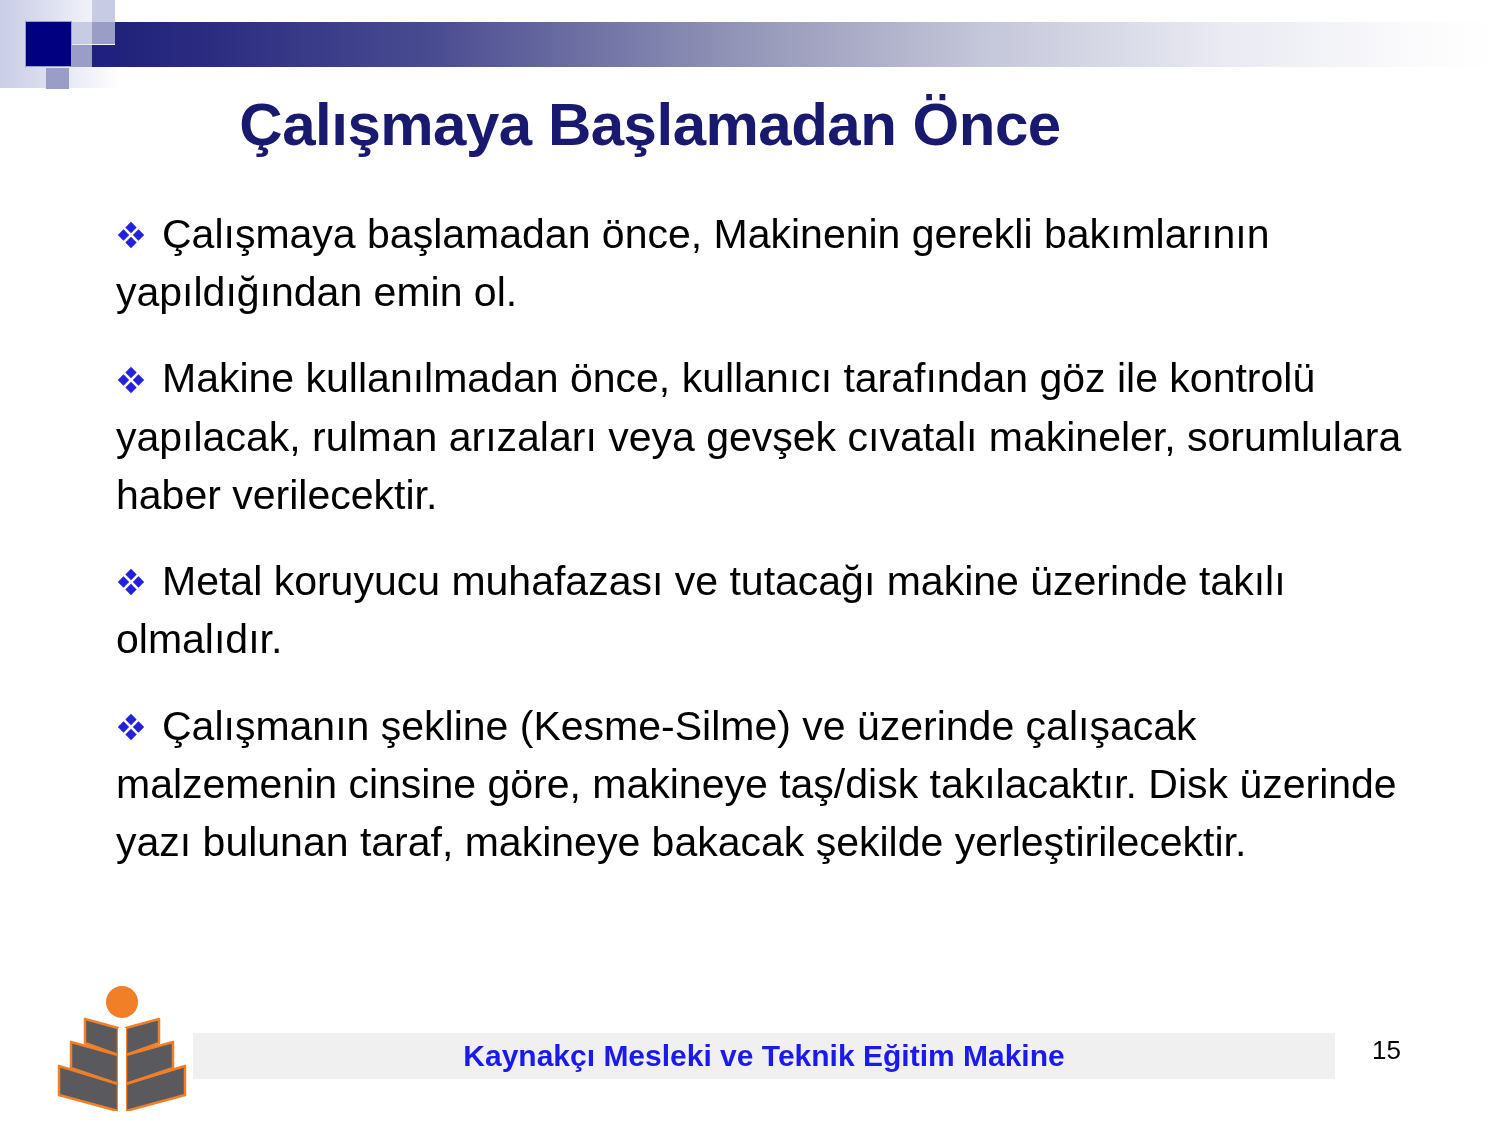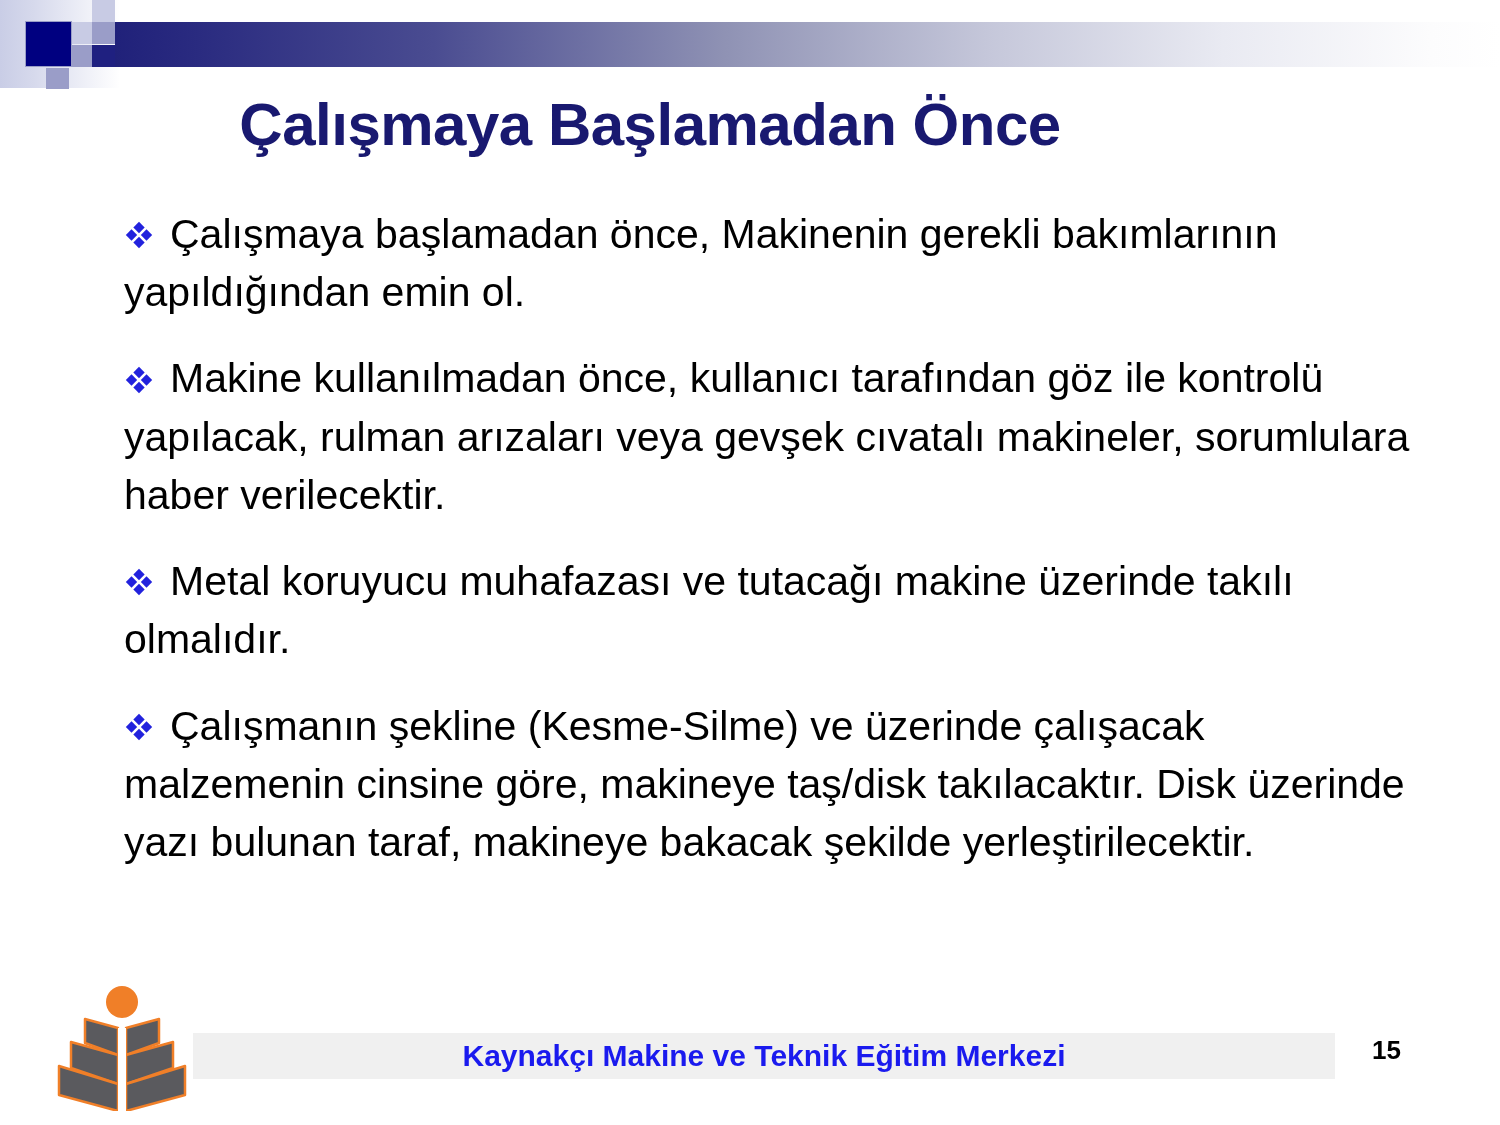--- a/index.html
+++ b/index.html
@@ -65,21 +65,21 @@
     font-size: 60px;
     font-weight: bold;
     color: #191970;
     letter-spacing: -0.5px;
     line-height: 1.05;
   }
 
   
   #slide-body {
     position: absolute;
-    left: 124px;
+    left: 116px;
     top: 205px;
     width: 1310px;
   }
   .bullet-para {
     position: relative;
     font-size: 41px;
     line-height: 1.42;
     color: #000000;
     margin: 0 0 28px 0;
     text-align: left;
@@ -128,21 +128,21 @@
     text-align: center;
     font-size: 30px;
     font-weight: bold;
     color: #1a1aee;
   }
   #page-number {
     position: absolute;
     left: 1372px;
     top: 70px;
     font-size: 26px;
-    font-weight: bold;
+    font-weight: normal;
     color: #000000;
   }
 </style>
 </head>
 <body>
 
 <div id="header-decoration">
   <div class="hd-left-fade"></div>
   <div class="hd-bar"></div>
   <div class="hd-sq hd-sq-a"></div>
@@ -230,18 +230,18 @@
 
       <path d="M2 83 L61 101 L61 128 L2 112 Z" fill="#5a5a5e" stroke="#f07f28" stroke-width="2.5" stroke-linejoin="round"></path>
 
       <path d="M128 83 L69 101 L69 128 L128 112 Z" fill="#5a5a5e" stroke="#f07f28" stroke-width="2.5" stroke-linejoin="round"></path>
 
       <path d="M61 45 L61 128 L69 128 L69 45 Z" fill="#ffffff"></path>
     </svg>
   </div>
 
   <div id="footer-bar">
-    <div id="footer-text">Kaynakçı Makine ve Teknik Eğitim Merkezi</div>
+    <div id="footer-text">Kaynakçı Mesleki ve Teknik Eğitim Makine</div>
   </div>
 
   <div id="page-number">15</div>
 
 </div>
 
 </body></html>

